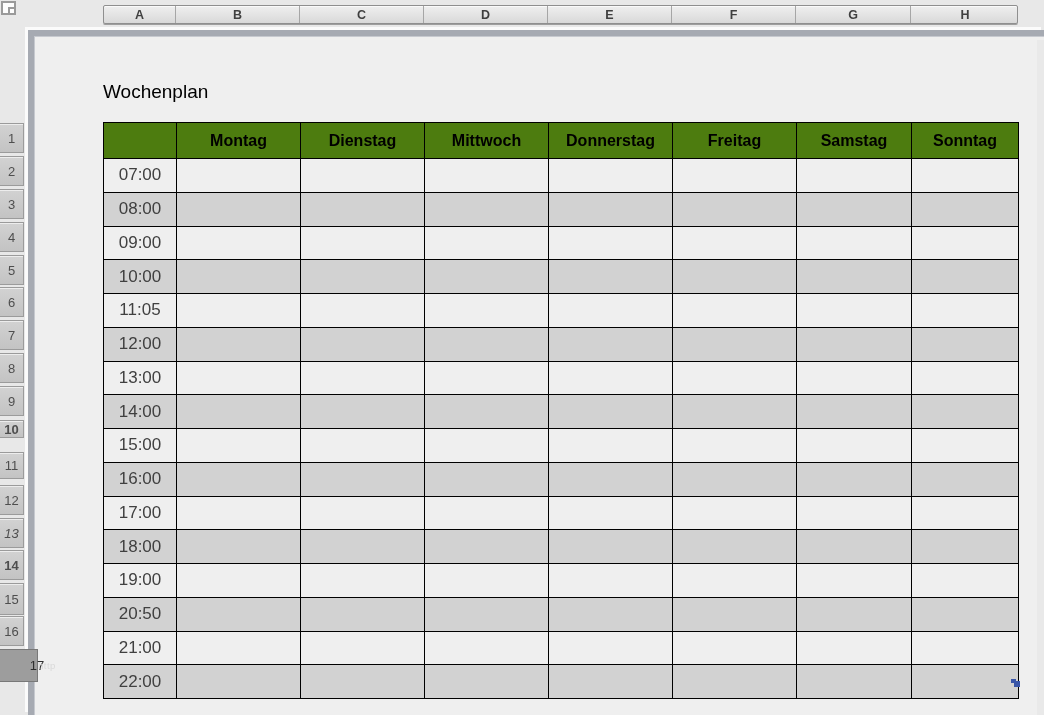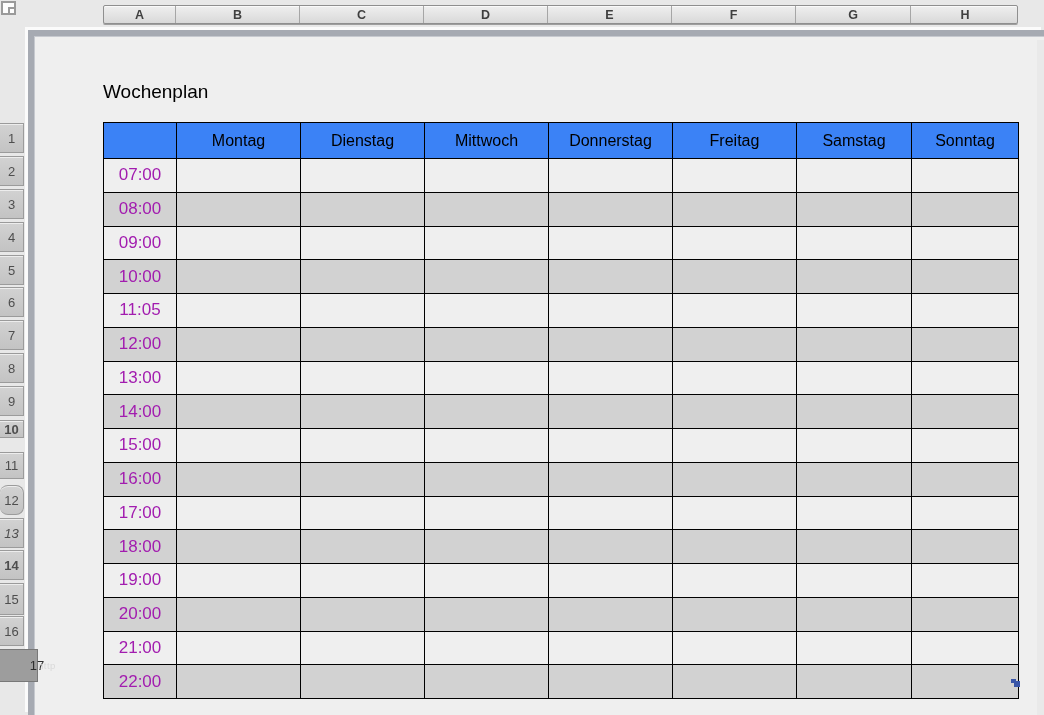--- a/index.html
+++ b/index.html
@@ -64,28 +64,28 @@
     text-align:left; font-size:19px; font-weight:500; color:#000;
   }
   table.planner{
     position:absolute; left:103px; top:122px; width:915px;
     border-collapse:collapse; table-layout:fixed;
   }
   table.planner td, table.planner th{
     border:1.5px solid #000; padding:0; overflow:hidden;
   }
   table.planner th{
-    height:35px; background:#3b82f6; font-size:16px; font-weight:400;
+    height:35px; background:#4d7c0f; font-size:16px; font-weight:700;
     color:#000; text-align:center; vertical-align:middle;
   }
   table.planner td{ height:32.75px; vertical-align:middle; }
   tr.light td{ background:#efefef; }
   tr.shade td{ background:#d2d2d2; }
   td.time-cell{
-    font-size:17px; color:#a21caf; text-align:center; font-weight:400;
+    font-size:17px; color:#404040; text-align:center; font-weight:400;
   }
   
   .fill-handle{ position:absolute; left:1011px; top:679px; width:9px; height:8px; }
   .fill-handle::before{
     content:""; position:absolute; left:0; top:0; width:5px; height:4px; background:#3a56a8;
   }
   .fill-handle::after{
     content:""; position:absolute; left:3px; top:2px; width:6px; height:6px; background:#3a56a8;
   }
   .faint-http{
@@ -119,21 +119,21 @@
       <div class="row-btn" style="top: 156px; height: 30px;">2</div>
       <div class="row-btn" style="top: 189px; height: 30px;">3</div>
       <div class="row-btn" style="top: 222px; height: 30px;">4</div>
       <div class="row-btn" style="top: 255px; height: 30px;">5</div>
       <div class="row-btn" style="top: 287px; height: 30px;">6</div>
       <div class="row-btn" style="top: 320px; height: 30px;">7</div>
       <div class="row-btn" style="top: 353px; height: 30px;">8</div>
       <div class="row-btn" style="top: 386px; height: 30px;">9</div>
       <div class="row-btn" style="top: 420px; height: 18px; font-weight: bold;">10</div>
       <div class="row-btn" style="top: 452px; height: 27px;">11</div>
-      <div class="row-btn" style="top: 485px; height: 30px; border-radius: 8px;">12</div>
+      <div class="row-btn" style="top: 485px; height: 30px;">12</div>
       <div class="row-btn" style="top: 518px; height: 30px; font-style: italic;">13</div>
       <div class="row-btn" style="top: 550px; height: 30px; font-weight: bold;">14</div>
       <div class="row-btn" style="top: 583px; height: 32px;">15</div>
       <div class="row-btn" style="top: 616px; height: 30px;">16</div>
       <div class="row-btn active" style="top: 649px; height: 33px;">17</div>
     </div>
 
   <div class="title">Wochenplan</div>
 
   <table class="planner">
@@ -284,21 +284,21 @@
           <td class="time-cell">19:00</td>
           <td></td>
           <td></td>
           <td></td>
           <td></td>
           <td></td>
           <td></td>
           <td></td>
         </tr>
         <tr class="shade">
-          <td class="time-cell">20:00</td>
+          <td class="time-cell">20:50</td>
           <td></td>
           <td></td>
           <td></td>
           <td></td>
           <td></td>
           <td></td>
           <td></td>
         </tr>
         <tr class="light">
           <td class="time-cell">21:00</td>

